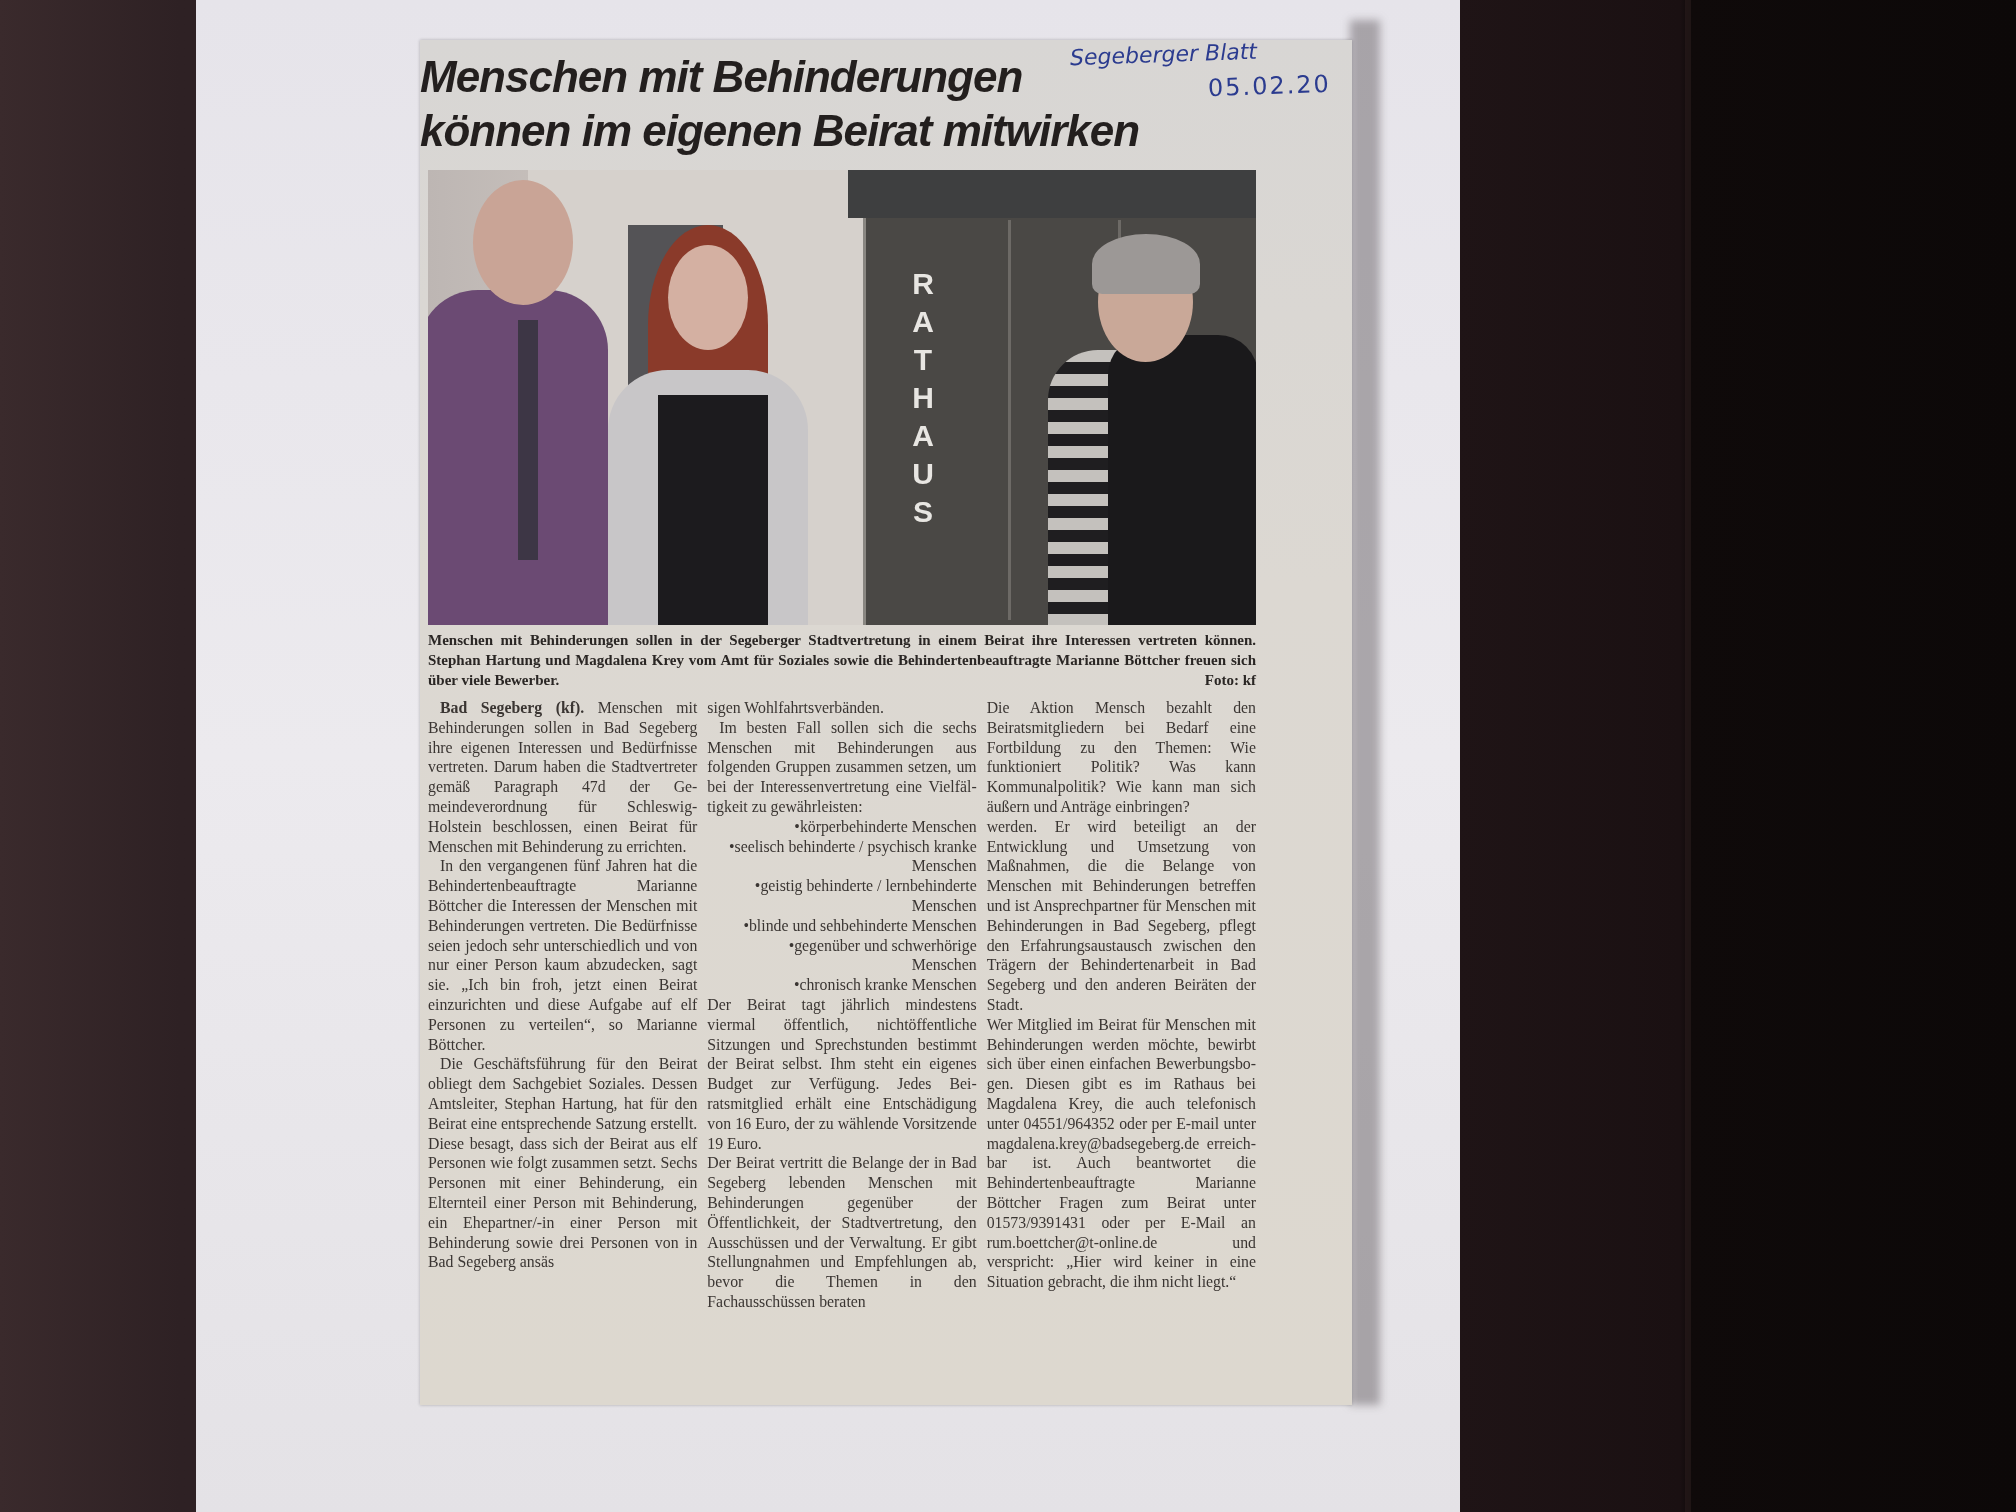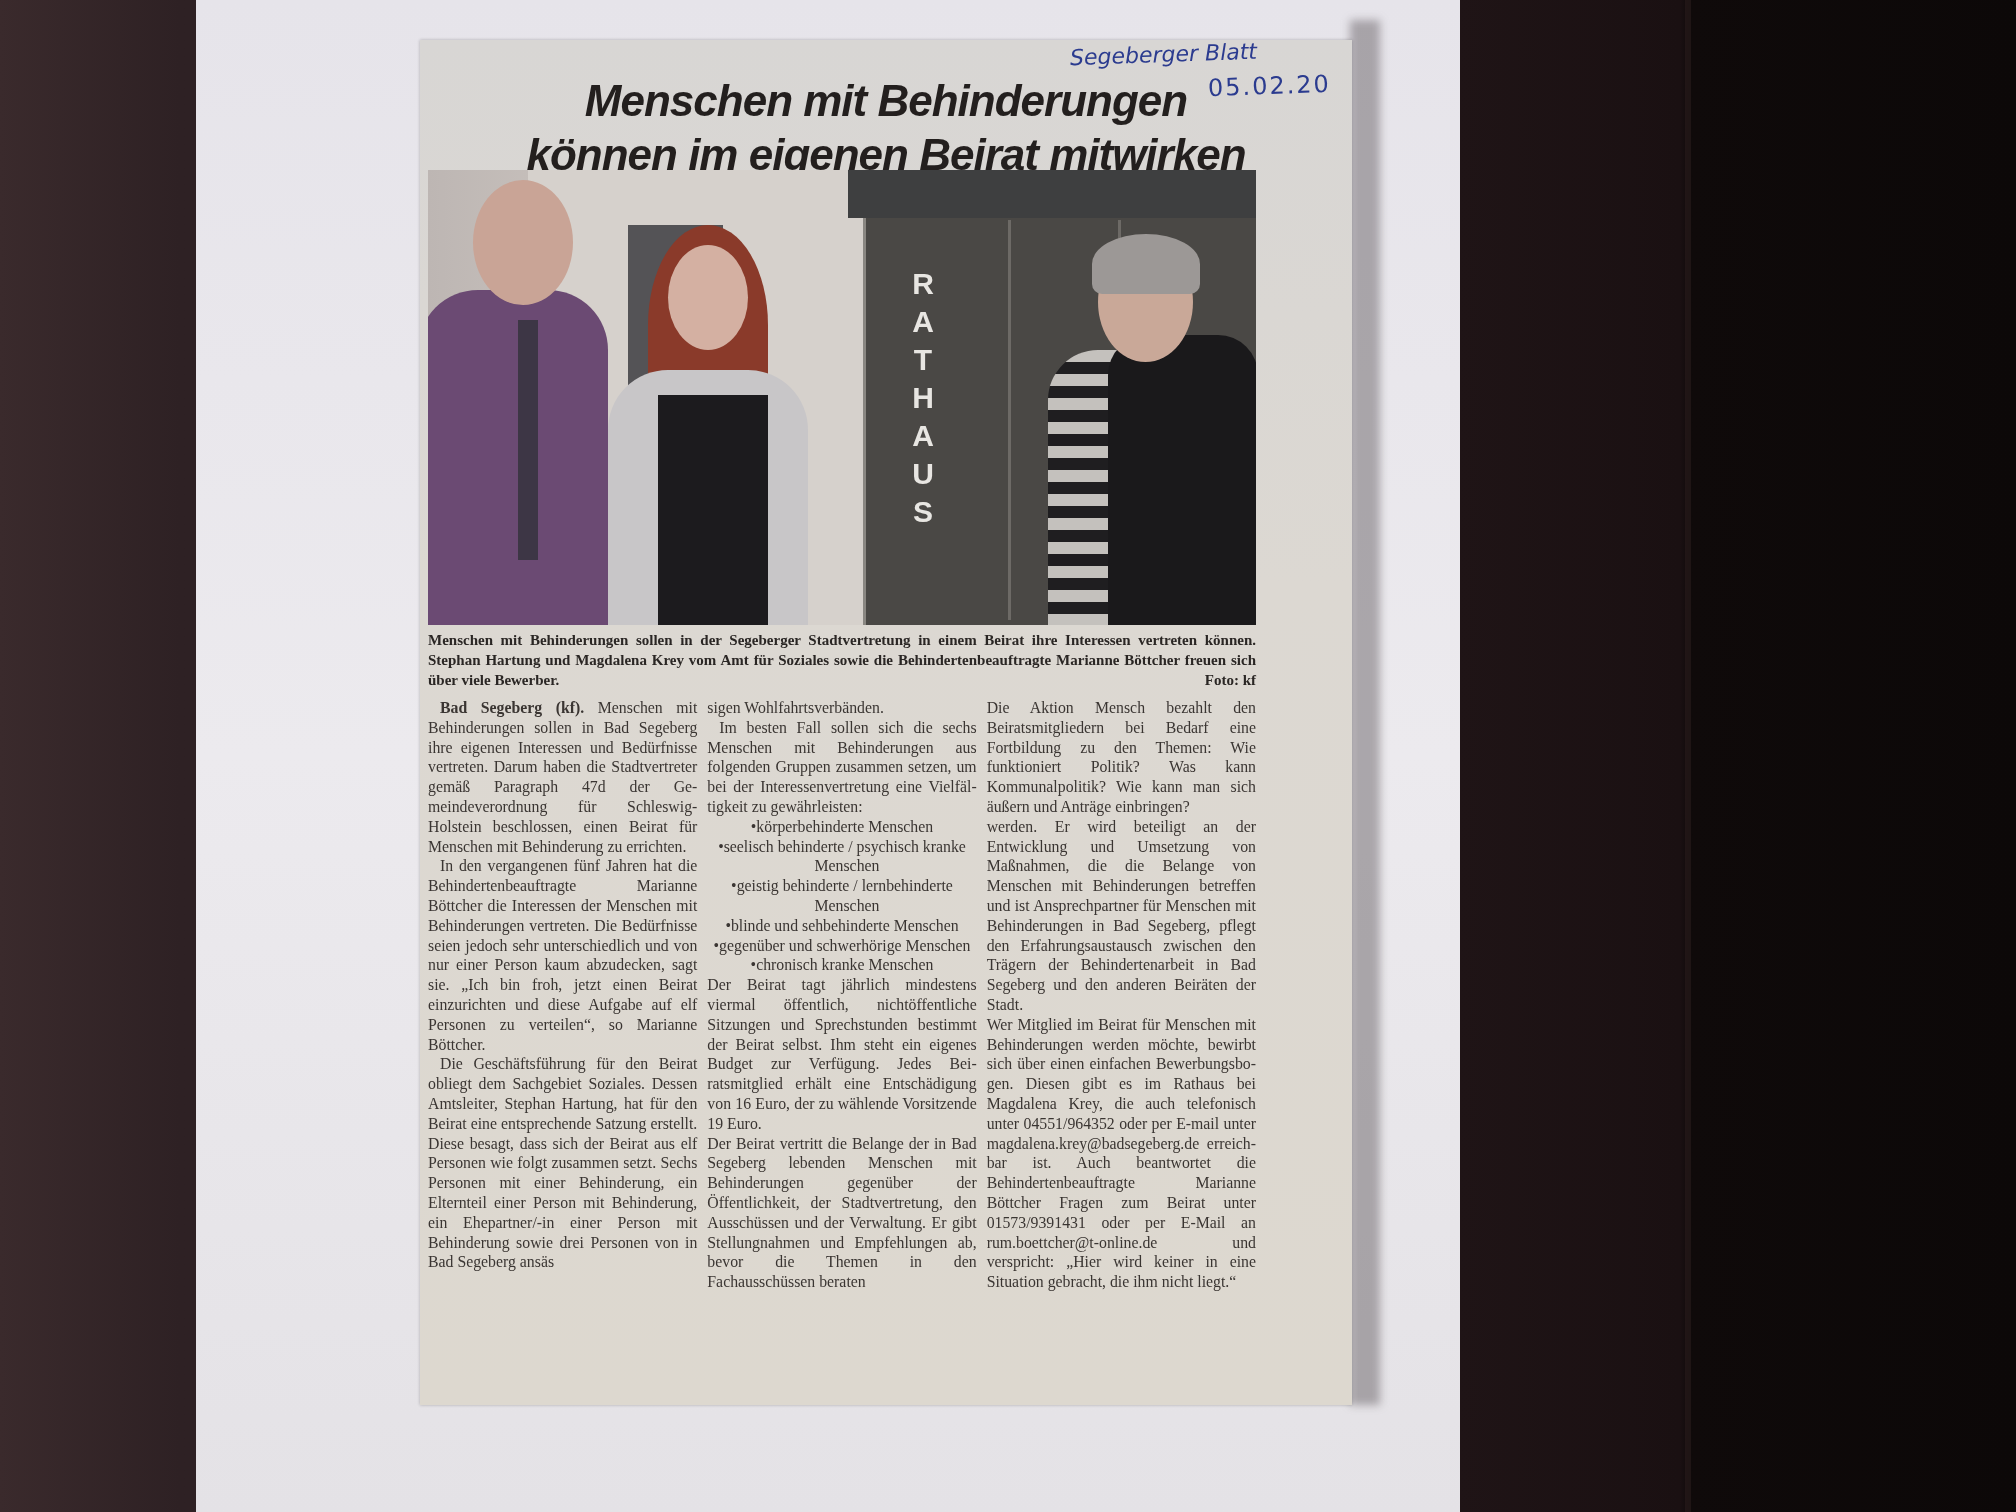--- a/index.html
+++ b/index.html
@@ -5,21 +5,21 @@
   html,body{margin:0;padding:0;}
   body{width:2016px;height:1512px;overflow:hidden;position:relative;
     background:linear-gradient(90deg,#3a2a2c 0px,#2e2124 180px,#2b1e20 1460px,#1f1416 1460px,#1a1012 1680px,#0f0a0a 1690px,#0c0808 2016px);
     font-family:"Liberation Serif",serif;}
   .wood-seam{position:absolute;left:1685px;top:0;width:6px;height:1512px;background:#2a1c1c;opacity:.6;}
   .paper{position:absolute;left:196px;top:0;width:1264px;height:1512px;
     background:linear-gradient(180deg,#e6e4ea 0%,#eceaee 50%,#e4e2e6 100%);}
   .clip-shadow{position:absolute;left:1350px;top:20px;width:30px;height:1385px;background:rgba(90,85,88,.45);filter:blur(4px);}
   .clipping{position:absolute;left:420px;top:40px;width:932px;height:1365px;
     background:linear-gradient(180deg,#d8d6d4 0%,#dcd8d2 40%,#ddd8cf 100%);box-shadow:0 0 3px rgba(0,0,0,.25);}
-  .headline{position:absolute;left:0;top:34px;width:932px;text-align:center;
+  .headline{position:absolute;left:0;top:10px;width:932px;text-align:left;
     font-family:"Liberation Sans",sans-serif;font-weight:bold;font-style:italic;
     font-size:44px;line-height:54px;color:#231f1e;letter-spacing:-1px;}
   .handnote{position:absolute;font-family:"DejaVu Sans",sans-serif;color:#2b3b8f;font-size:22px;transform:rotate(-2deg);}
   .handnote.src{left:650px;top:2px;font-style:italic;}
   .handnote.date{left:788px;top:32px;font-size:24px;letter-spacing:2px;}
   .photo{position:absolute;left:8px;top:130px;width:828px;height:455px;overflow:hidden;
     background:linear-gradient(90deg,#bdb6b3 0%,#d2ccc6 35%,#5a5a58 42%,#6e6c66 70%,#54524e 100%);}
   .photo .facade{position:absolute;left:100px;top:0;width:340px;height:455px;background:#d6d1cc;}
   .photo .window{position:absolute;left:200px;top:55px;width:95px;height:400px;background:#545356;}
   .photo .canopy{position:absolute;left:420px;top:0;width:420px;height:48px;background:#3e3f40;}
@@ -42,21 +42,21 @@
   .p3-hair{left:664px;top:64px;width:108px;height:60px;background:#9c9896;border-radius:50% 50% 10px 10px;}
   .caption{position:absolute;left:8px;top:590px;width:828px;font-family:"Liberation Serif",serif;font-weight:bold;
     font-size:15px;line-height:20px;color:#2a2624;text-align:justify;}
   .caption .credit{float:right;}
   .columns{position:absolute;left:8px;top:658px;width:828px;display:flex;gap:10px;}
   .col{width:270px;font-family:"Liberation Serif",serif;font-size:15.8px;line-height:19.8px;color:#3a3532;text-align:justify;hyphens:manual;}
   .col p{margin:0;text-indent:12px;}
   .col p.noindent{text-indent:0;}
   .col .lead{font-weight:bold;}
   .col ul{margin:0;padding:0;list-style:none;}
-  .col li{padding-left:10px;text-indent:-10px;text-align:center;}
+  .col li{padding-left:10px;text-indent:-10px;text-align:right;margin-left:20px;}
   .col li::before{content:"\2022 ";}
 </style>
 </head>
 <body>
 
 <div class="wood-seam"></div>
 <div class="paper"></div>
 <div class="clip-shadow"></div>
 
 <div class="clipping">

